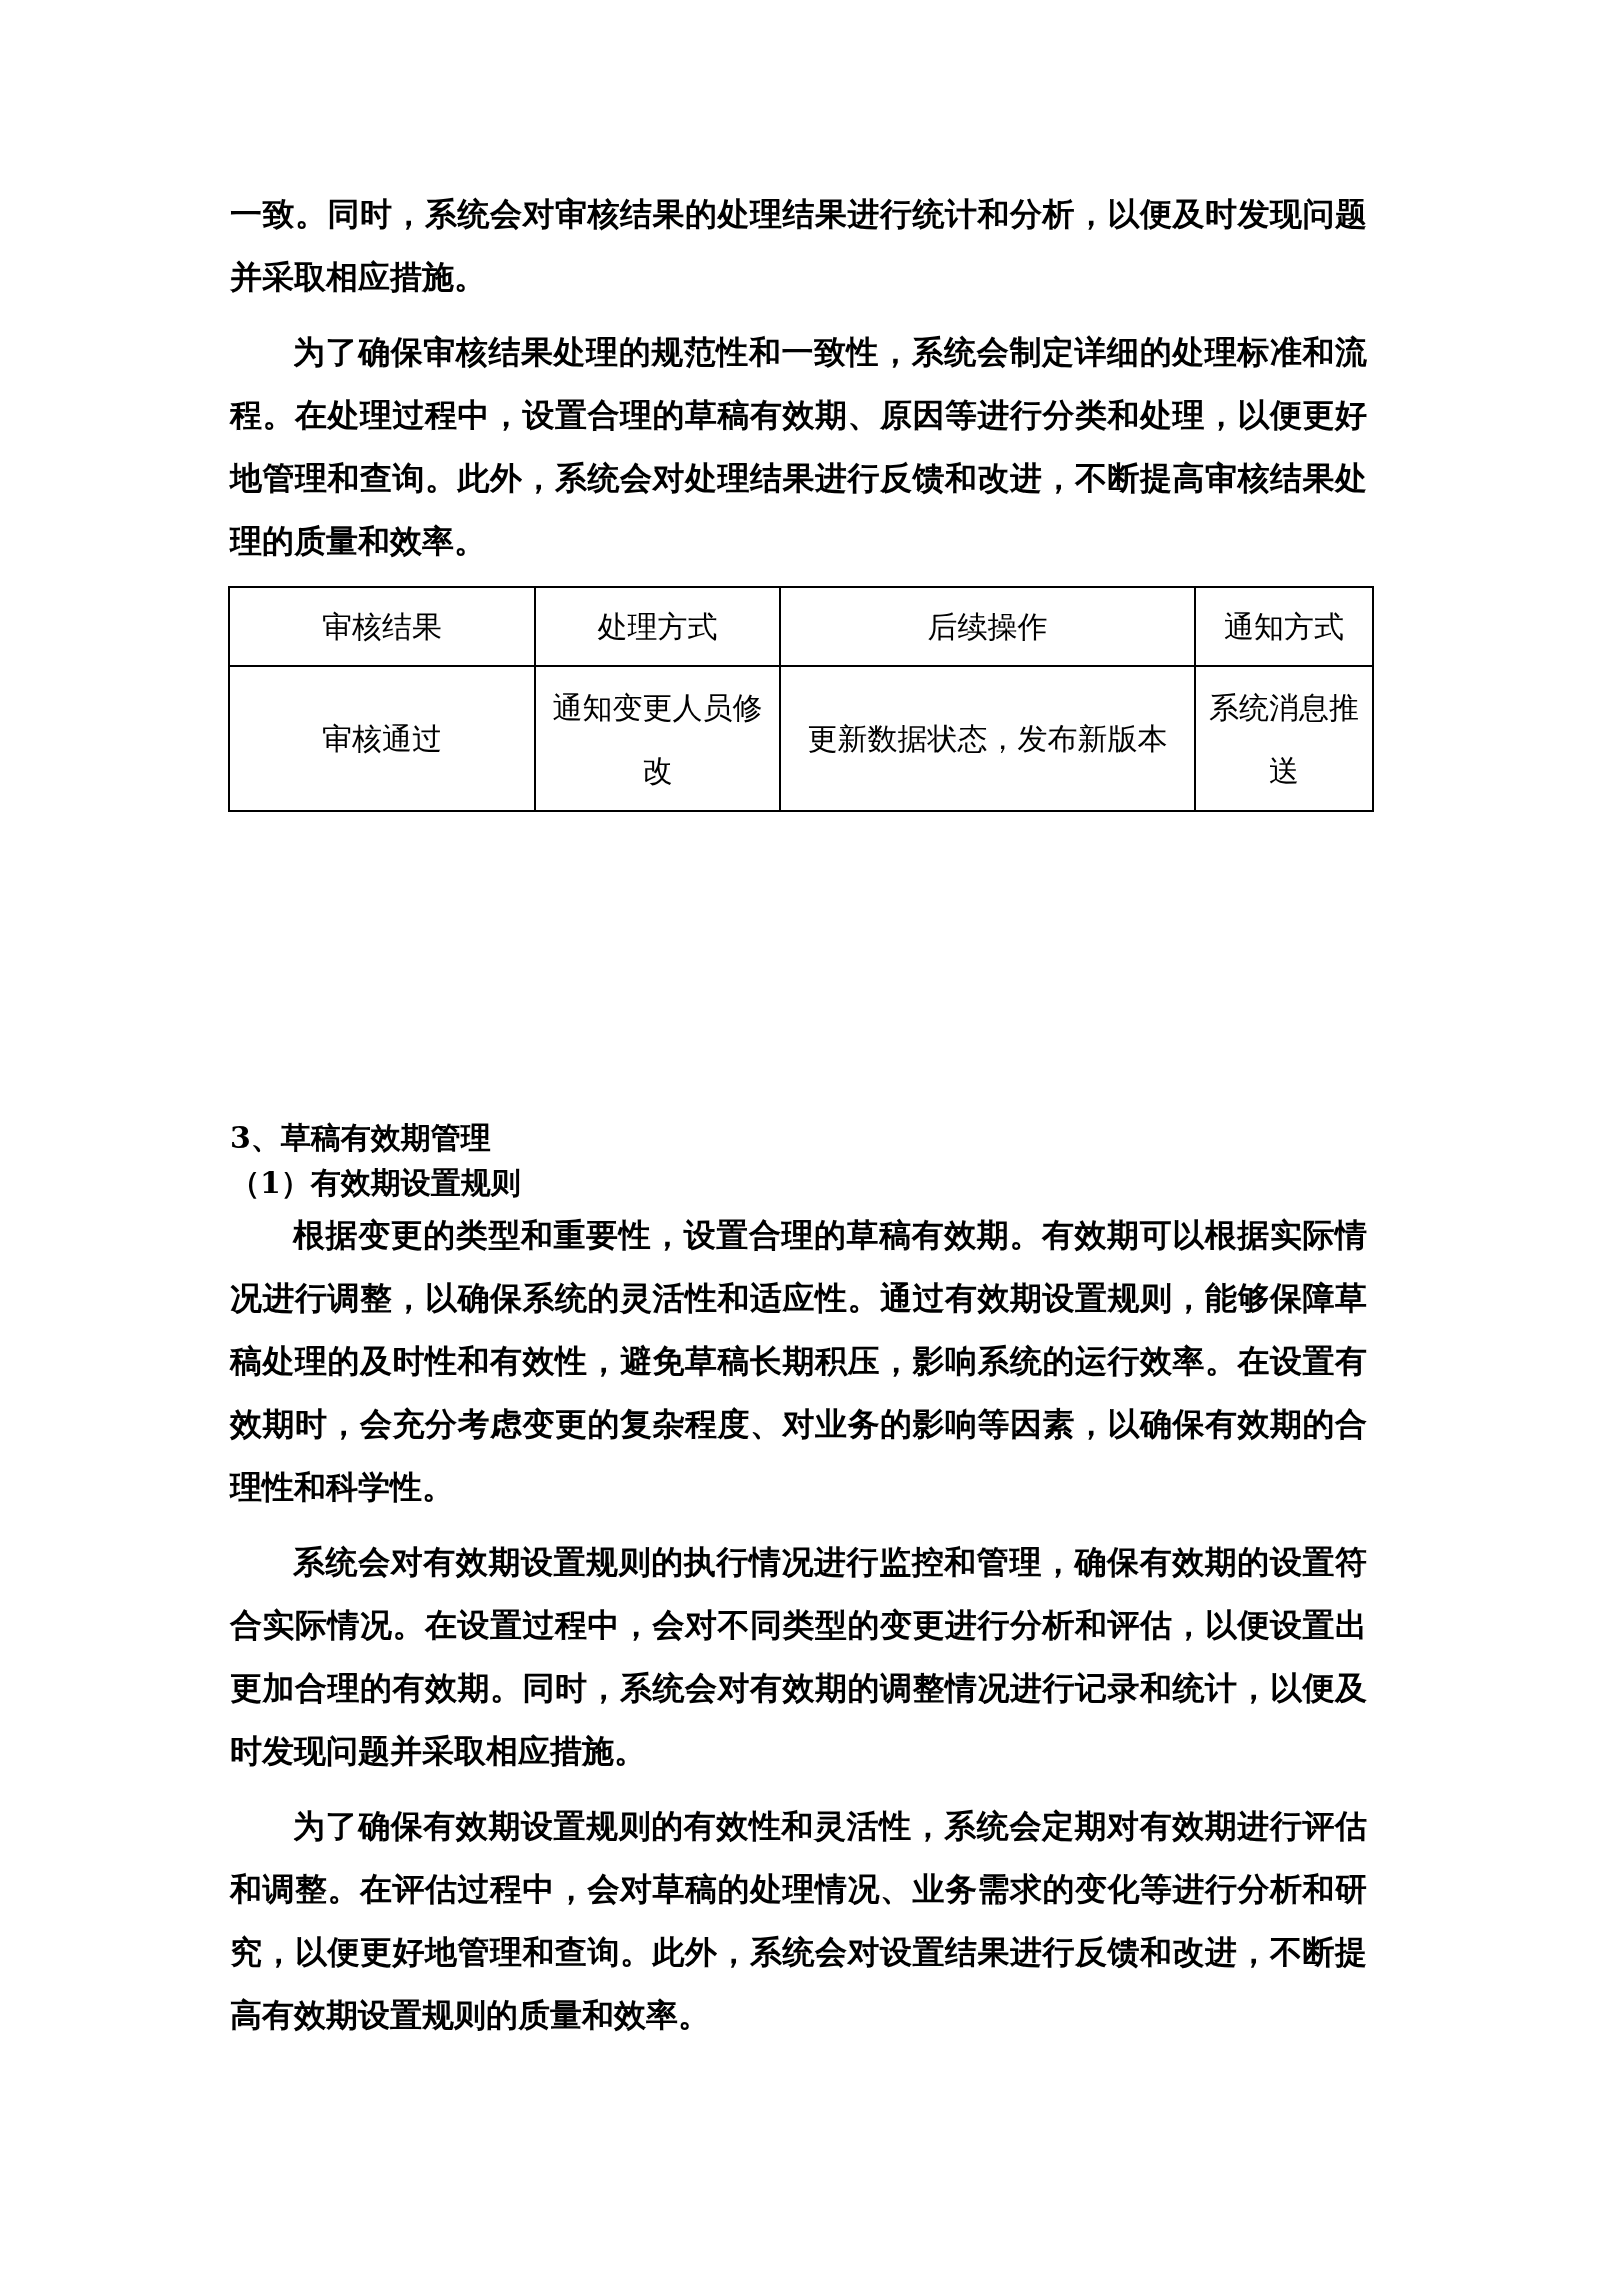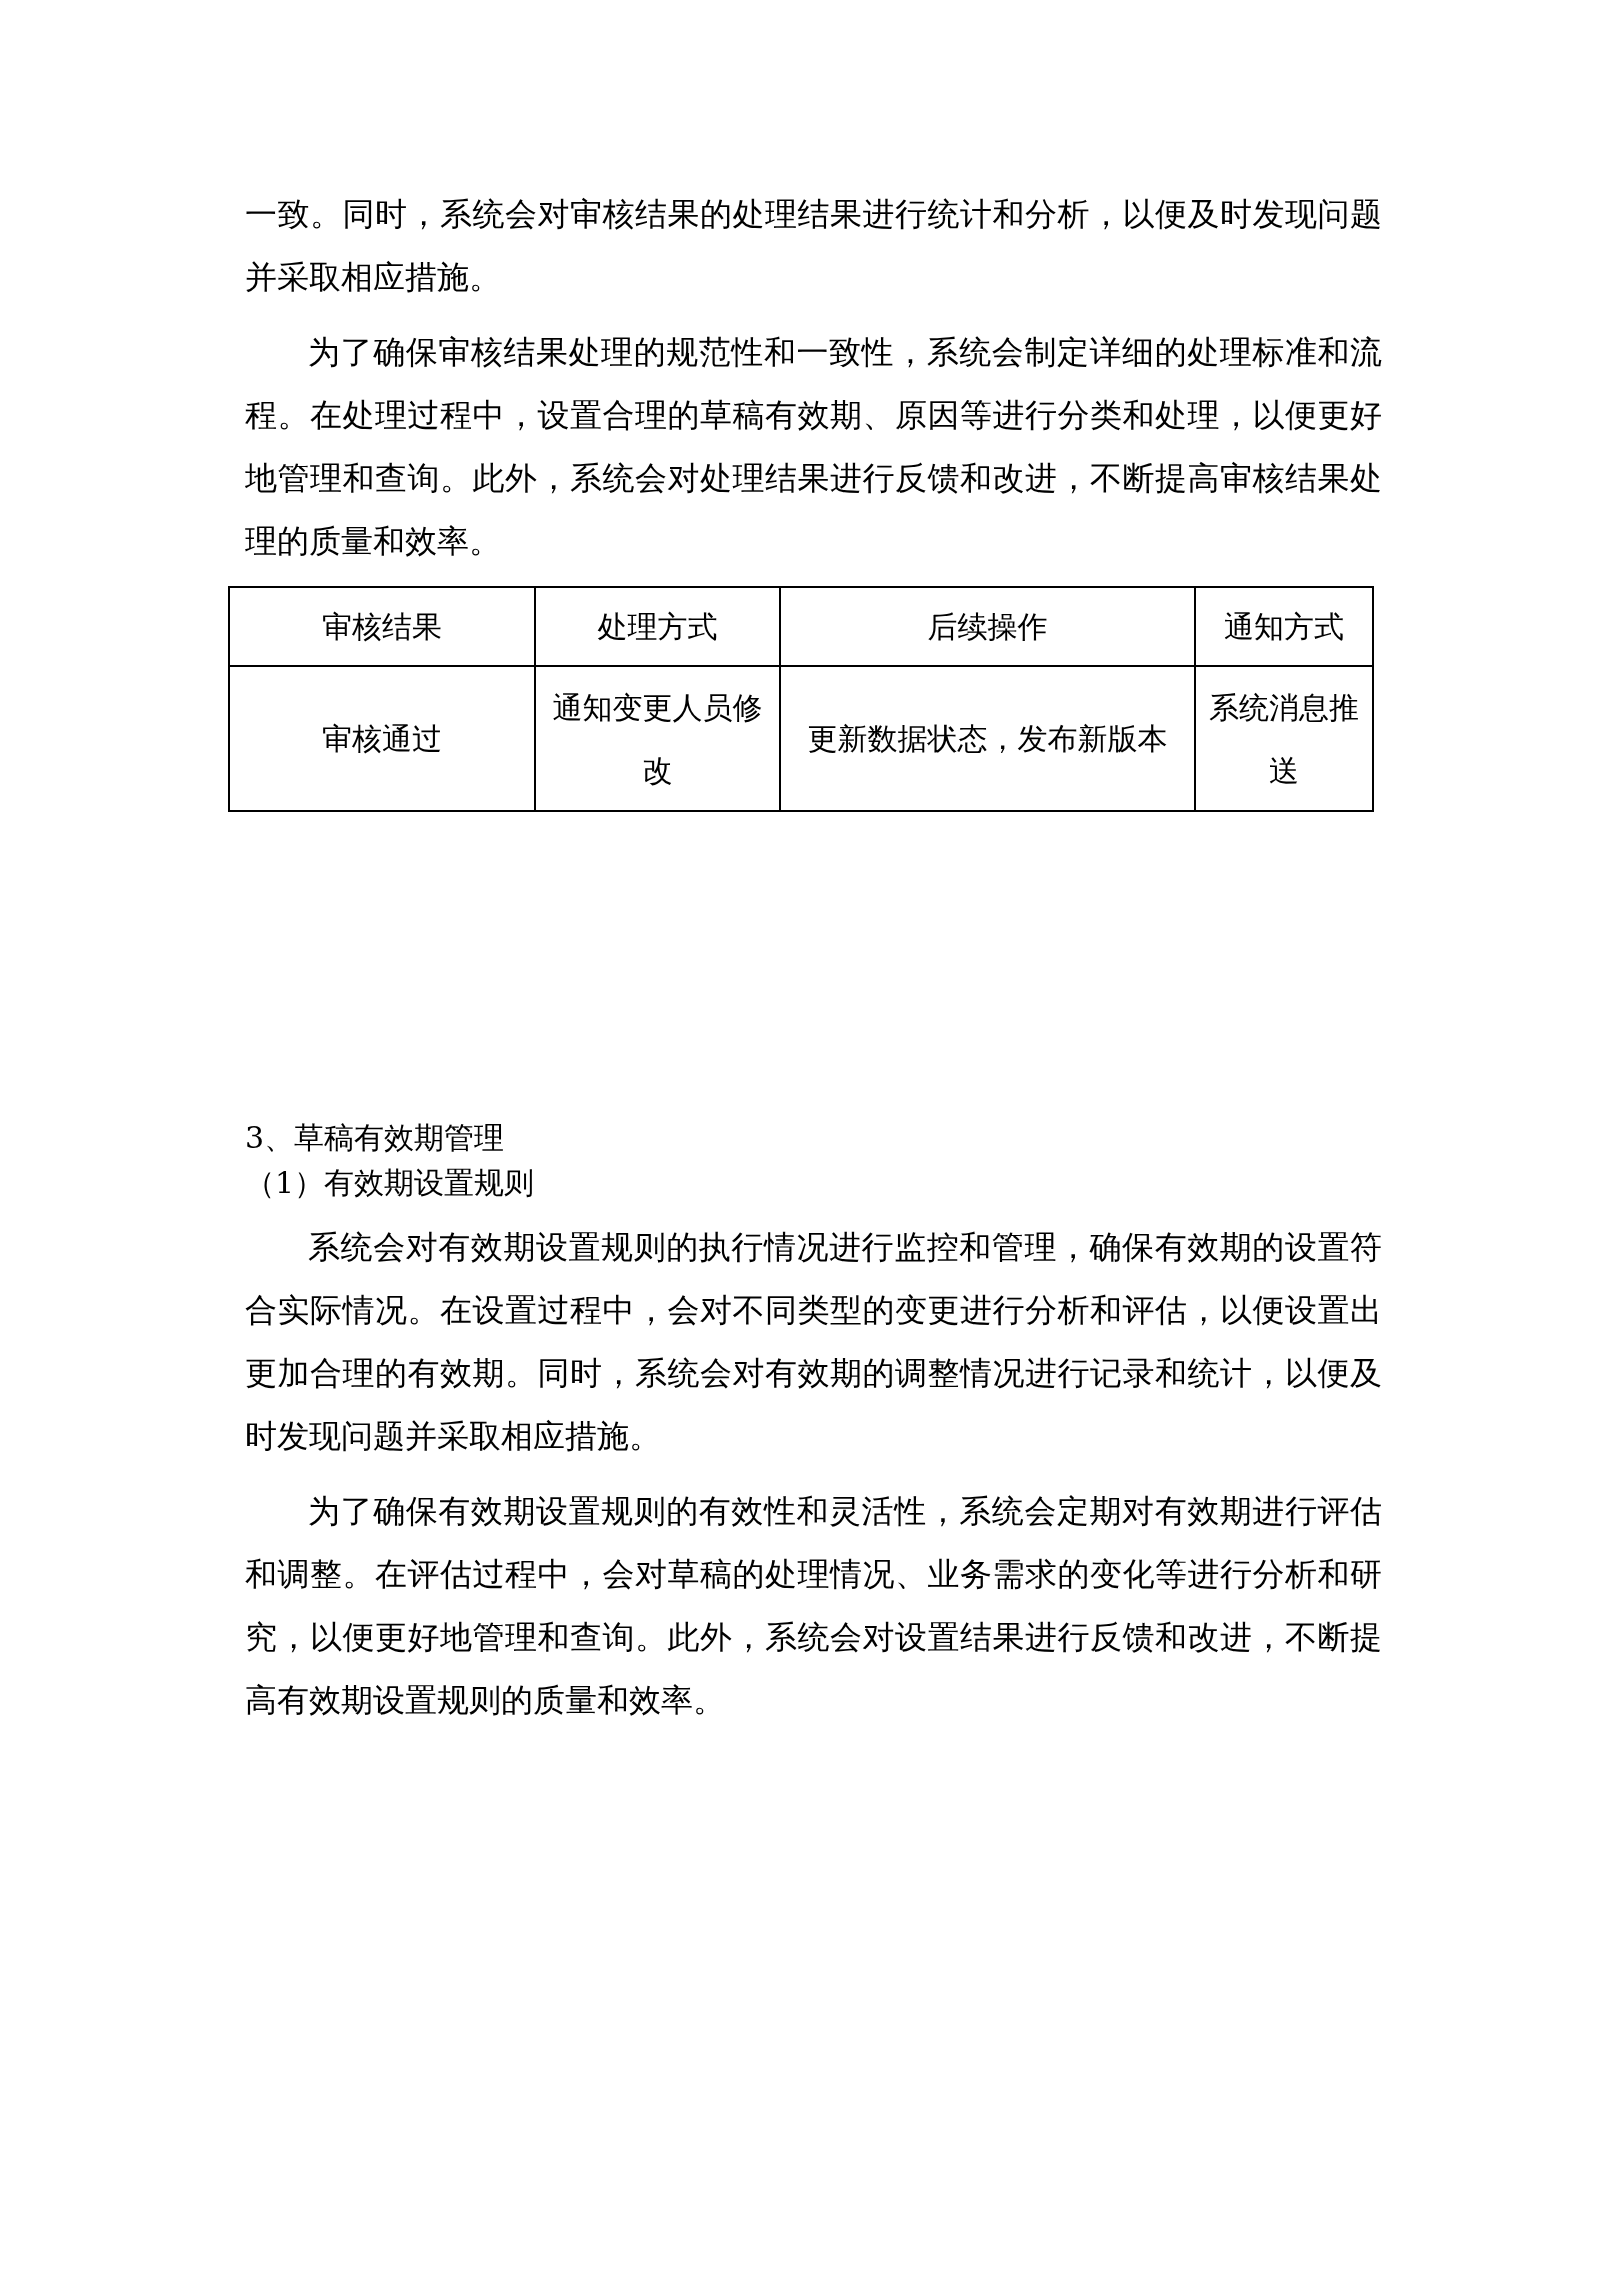--- a/index.html
+++ b/index.html
@@ -1,18 +1,18 @@
 <!DOCTYPE html>
 <html style="font-size:10.5px"><head>
 <meta charset="utf-8">
 <style>
   html, body { margin: 0; padding: 0; background: #ffffff; }
   body { width: 1623px; height: 2295px; position: relative; overflow: hidden;
          font-family: "DejaVu Serif", "Liberation Serif", serif; color: #000; }
-  .page { position: absolute; left: 245px; top: 183px; width: 1137px; }
+  .page { position: absolute; left: 230px; top: 183px; width: 1137px; font-weight: bold; }
   .para { font-size: 32px; line-height: 63px; margin: 0; text-align: justify;
           letter-spacing: 0px; word-break: break-all; }
   .indent { text-indent: 63px; }
   .gap { margin-top: 11.8px; }
   table { border-collapse: collapse; position: absolute; left: 228px; top: 586px;
           width: 1144px; table-layout: fixed; }
   td { border: 2px solid #000; font-size: 30px; line-height: 63px; text-align: center;
        vertical-align: middle; padding: 0 2.6px; word-break: break-all; }
   tr.hdr td { height: 77px; }
   tr.row td { height: 143px; }
@@ -45,16 +45,17 @@
     <td>通知变更人员修改</td>
     <td>更新数据状态，发布新版本</td>
     <td>系统消息推送</td>
   </tr>
 </tbody>
   </table>
 
 <div class="page" style="top:1116px;">
   <p class="heading">3、草稿有效期管理</p>
   <p class="heading" style="margin-top:2px;">（1）有效期设置规则</p>
+  <p class="para indent">根据变更的类型和重要性，设置合理的草稿有效期。有效期可以根据实际情况进行调整，以确保系统的灵活性和适应性。通过有效期设置规则，能够保障草稿处理的及时性和有效性，避免草稿长期积压，影响系统的运行效率。在设置有效期时，会充分考虑变更的复杂程度、对业务的影响等因素，以确保有效期的合理性和科学性。</p>
   <p class="para indent gap">系统会对有效期设置规则的执行情况进行监控和管理，确保有效期的设置符合实际情况。在设置过程中，会对不同类型的变更进行分析和评估，以便设置出更加合理的有效期。同时，系统会对有效期的调整情况进行记录和统计，以便及时发现问题并采取相应措施。</p>
   <p class="para indent gap">为了确保有效期设置规则的有效性和灵活性，系统会定期对有效期进行评估和调整。在评估过程中，会对草稿的处理情况、业务需求的变化等进行分析和研究，以便更好地管理和查询。此外，系统会对设置结果进行反馈和改进，不断提高有效期设置规则的质量和效率。</p>
 </div>
 
 
 </body></html>

